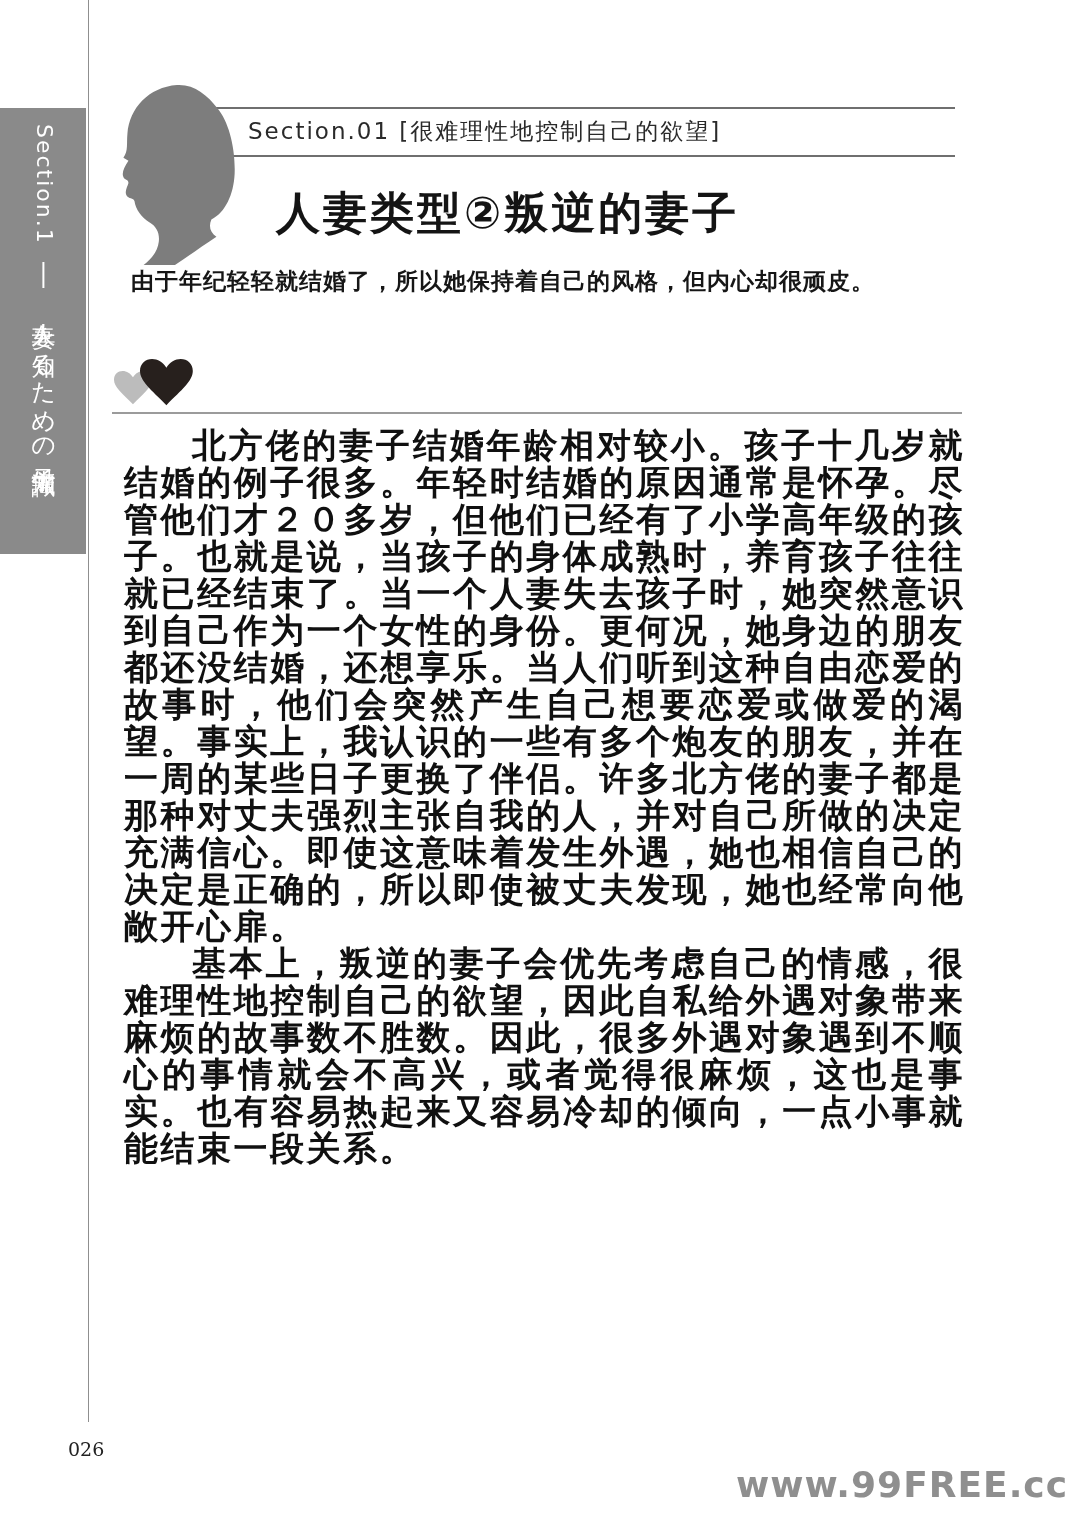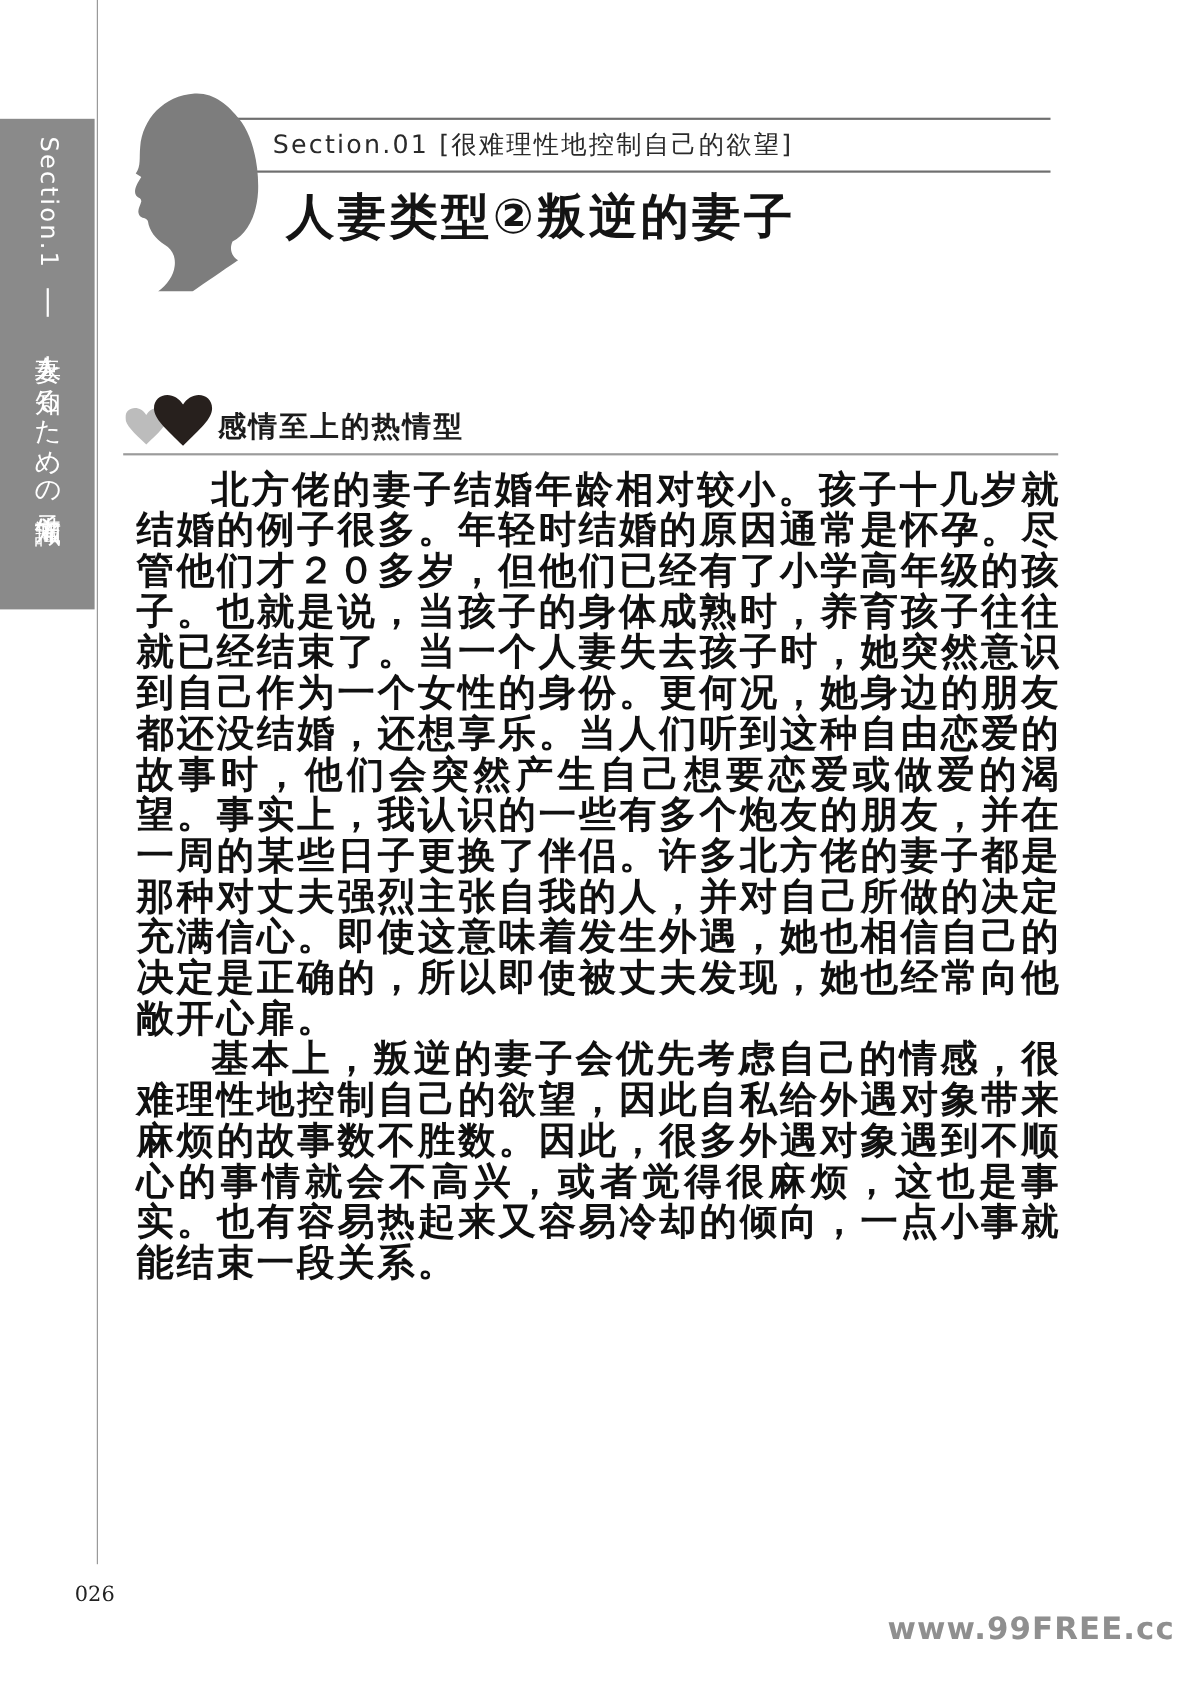--- a/index.html
+++ b/index.html
@@ -36,21 +36,21 @@
   .silhouette{position:absolute;left:112px;top:83px;z-index:2;}
   
   .hline{position:absolute;left:214px;width:741px;height:2px;background:#6f6f6f;}
   .hline.top{top:107px;}
   .hline.bottom{top:155px;}
   .kicker{
     position:absolute;left:248px;top:116px;
     font-size:23px;letter-spacing:2px;color:#2a2a2a;
   }
   .title{
-    position:absolute;left:260px;top:168px;margin:0;
+    position:absolute;left:260px;top:168px;margin:16px;
     font-size:44px;font-weight:bold;letter-spacing:3px;color:#141414;
   }
   .subtitle{
     position:absolute;left:131px;top:266px;margin:0;
     font-size:23px;font-weight:bold;letter-spacing:1px;color:#161616;
   }
   
   .section-head{position:absolute;left:112px;top:356px;width:850px;height:60px;}
   .hearts{position:absolute;left:2px;top:2px;}
   .section-title{
@@ -67,21 +67,21 @@
     letter-spacing:2.5px;text-align:justify;color:#101010;
   }
   .body-text p{margin:0;text-indent:2em;}
   
   .page-num{
     position:absolute;left:68px;top:1438px;
     font-family:"DejaVu Serif",serif;font-size:19px;color:#222222;
   }
   .watermark{
     position:absolute;right:12px;top:1464px;
-    font-size:28px;font-weight:800;letter-spacing:1px;color:#8f8f8f;
+    font-size:36px;font-weight:800;letter-spacing:1px;color:#8f8f8f;
   }
 </style>
 </head>
 <body>
 
 <div class="page">
 
   <div class="v-divider"></div>
 
   <aside class="side-tab">
@@ -99,31 +99,31 @@
       C45,166 39,174 31,180 L62,180 C74,172 88,162 103,152
       C97,148 95,142 98,135 C112,128 120,110 121,90
       C122,64 115,38 104,25 C94,12 81,1 64,2 Z"></path>
   </svg>
 
   <div class="hline top"></div>
   <div class="kicker">Section.01 [很难理性地控制自己的欲望]</div>
   <div class="hline bottom"></div>
 
   <h1 class="title">人妻类型②叛逆的妻子</h1>
+  <p class="subtitle">由于年纪轻轻就结婚了，所以她保持着自己的风格，但内心却很顽皮。</p>
 
   <div class="section-head">
     <svg class="hearts" width="82" height="56" viewBox="0 0 82 56" aria-hidden="true">
       <g transform="translate(0,13) scale(1.58)">
         <path fill="#bcbcbc" d="M12,21C5,14 0,10 0,5.5C0,2 2.5,0 5.5,0C8,0 10.5,1.5 12,4C13.5,1.5 16,0 18.5,0C21.5,0 24,2 24,5.5C24,10 19,14 12,21Z"></path>
       </g>
       <g transform="translate(26,1) scale(2.2)">
         <path fill="#27201d" d="M12,21C5,14 0,10 0,5.5C0,2 2.5,0 5.5,0C8,0 10.5,1.5 12,4C13.5,1.5 16,0 18.5,0C21.5,0 24,2 24,5.5C24,10 19,14 12,21Z"></path>
       </g>
     </svg>
-    <h2 class="section-title">感情至上的热情型</h2>
     <div class="section-underline"></div>
   </div>
 
   <div class="body-text">
     <p>北方佬的妻子结婚年龄相对较小。孩子十几岁就结婚的例子很多。年轻时结婚的原因通常是怀孕。尽管他们才２０多岁，但他们已经有了小学高年级的孩子。也就是说，当孩子的身体成熟时，养育孩子往往就已经结束了。当一个人妻失去孩子时，她突然意识到自己作为一个女性的身份。更何况，她身边的朋友都还没结婚，还想享乐。当人们听到这种自由恋爱的故事时，他们会突然产生自己想要恋爱或做爱的渴望。事实上，我认识的一些有多个炮友的朋友，并在一周的某些日子更换了伴侣。许多北方佬的妻子都是那种对丈夫强烈主张自我的人，并对自己所做的决定充满信心。即使这意味着发生外遇，她也相信自己的决定是正确的，所以即使被丈夫发现，她也经常向他敞开心扉。</p>
     <p>基本上，叛逆的妻子会优先考虑自己的情感，很难理性地控制自己的欲望，因此自私给外遇对象带来麻烦的故事数不胜数。因此，很多外遇对象遇到不顺心的事情就会不高兴，或者觉得很麻烦，这也是事实。也有容易热起来又容易冷却的倾向，一点小事就能结束一段关系。</p>
   </div>
 
   <div class="page-num">026</div>
   <div class="watermark">www.99FREE.cc</div>

